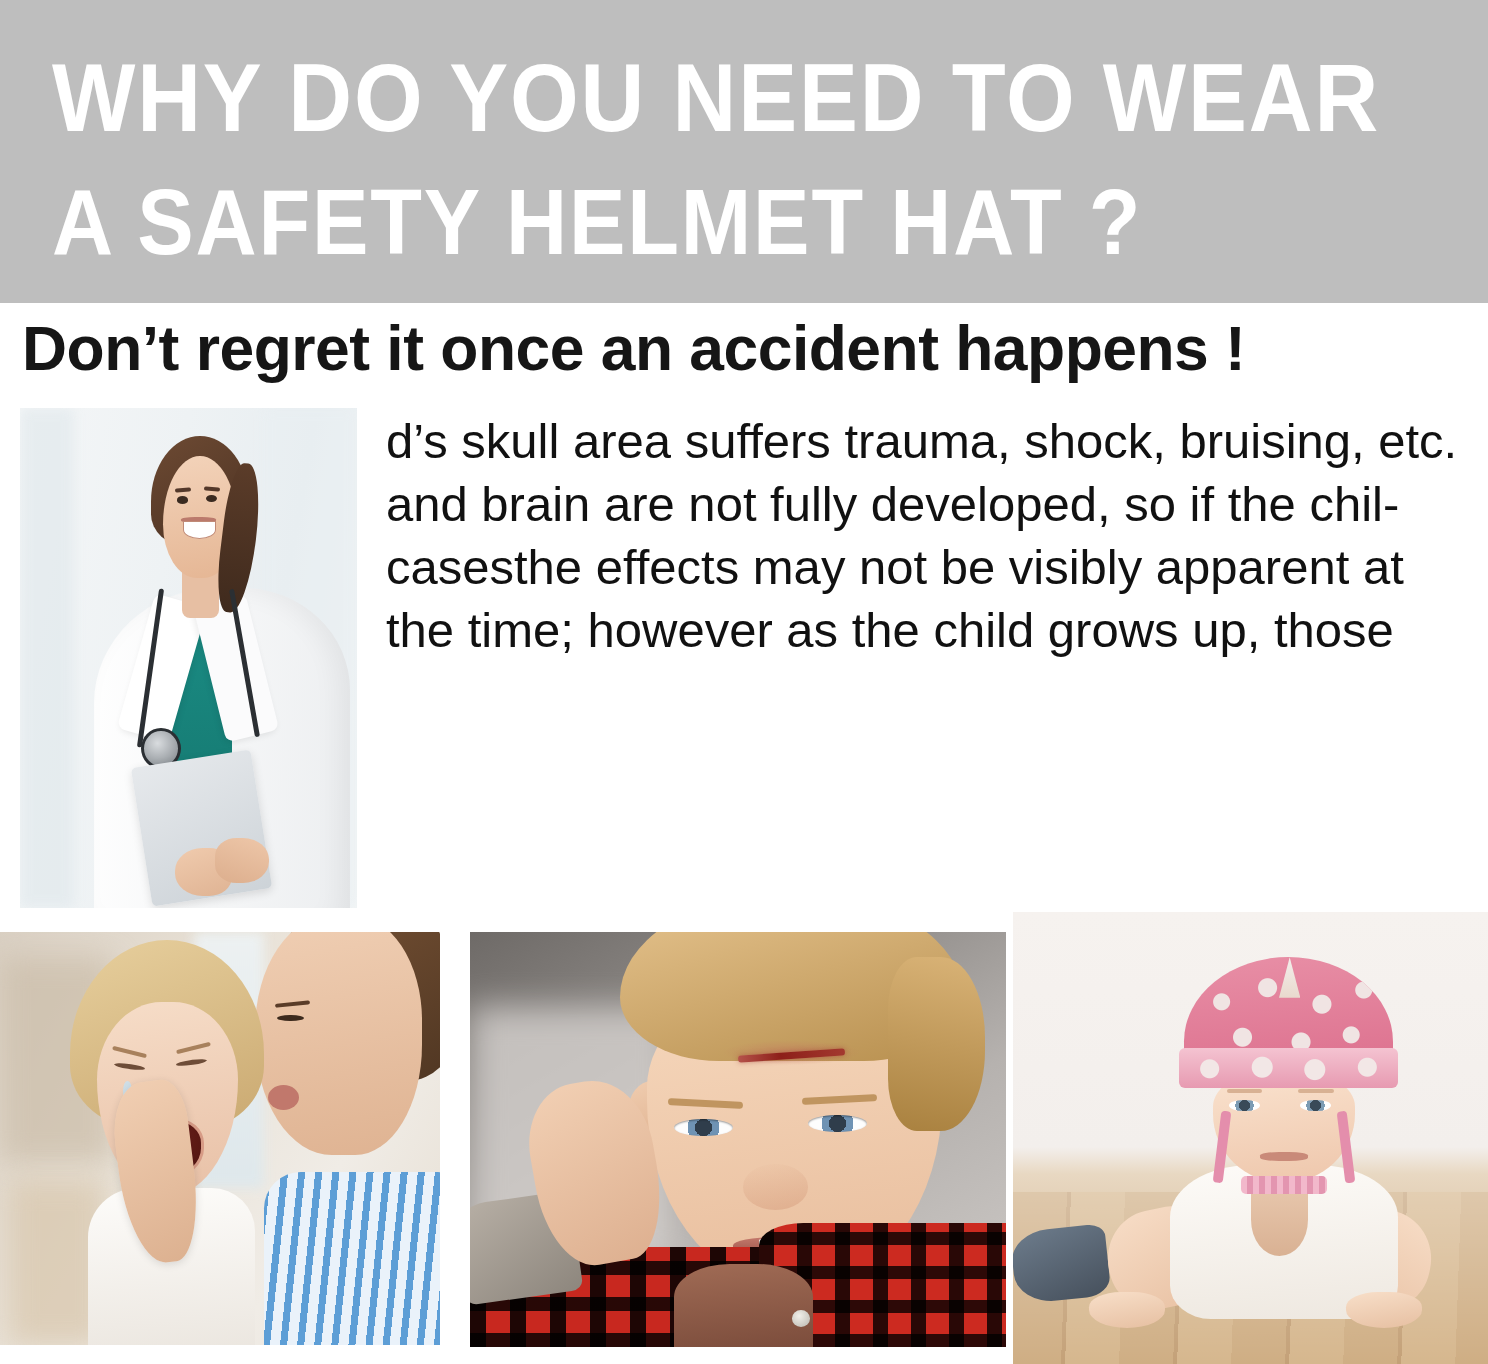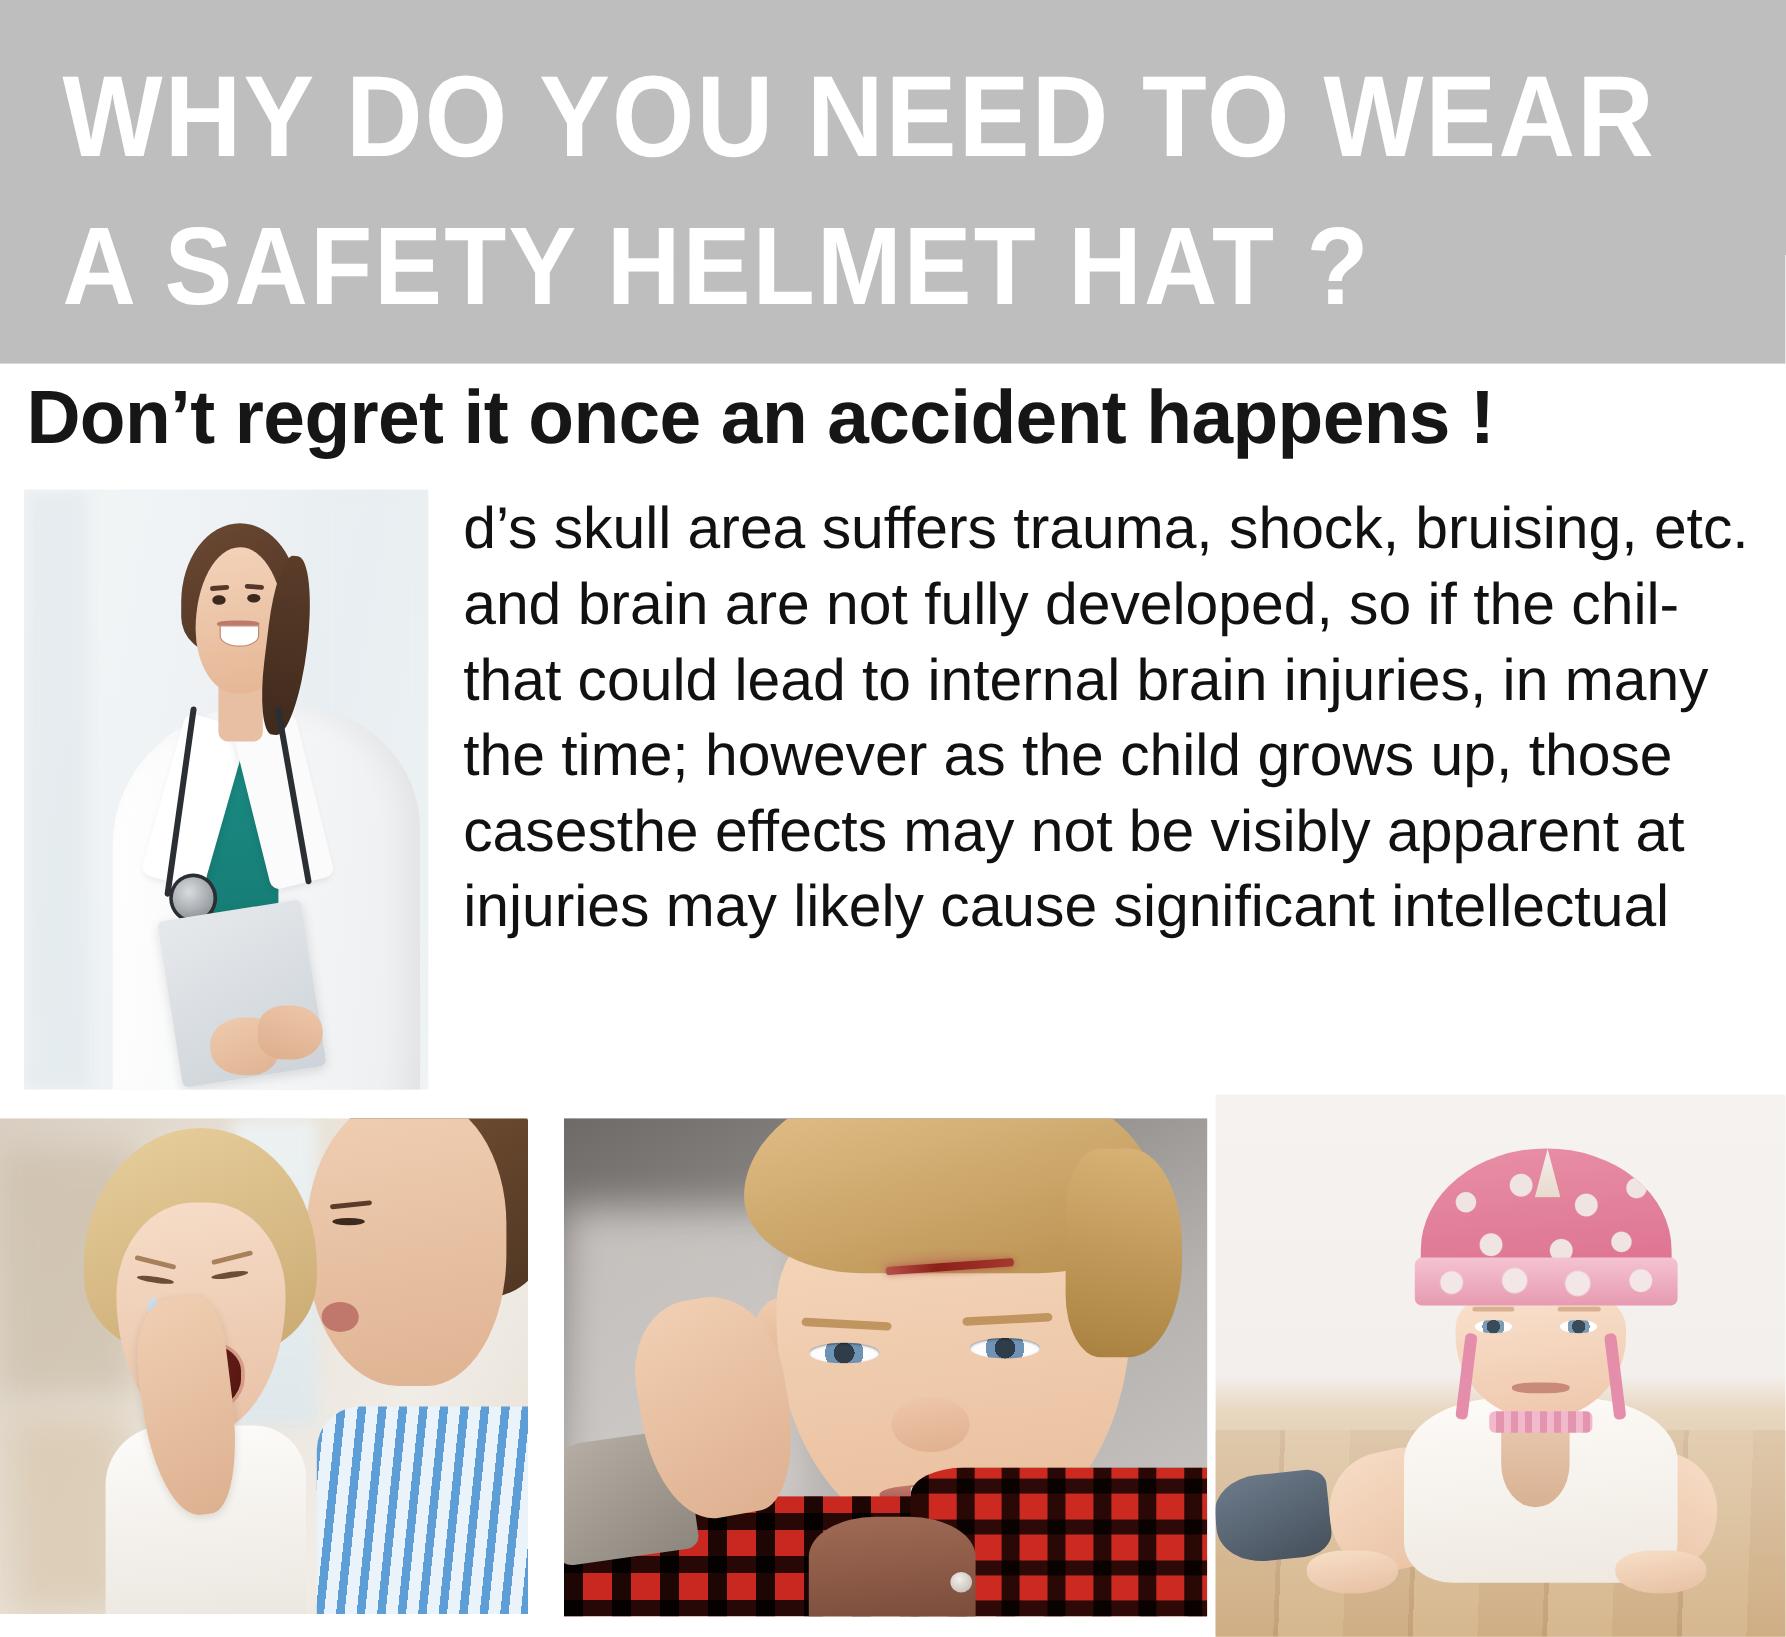--- a/index.html
+++ b/index.html
@@ -232,24 +232,22 @@
 <div id="header-band">
   <div class="title-line" id="title-line-1">WHY DO YOU NEED TO WEAR</div>
   <div class="title-line" id="title-line-2">A SAFETY HELMET HAT ?</div>
 </div>
 
 <div id="subtitle">Don’t regret it once an accident happens !</div>
 
 <div id="body-copy">
   <span class="ln">d’s skull area suffers trauma, shock, bruising, etc.</span>
   <span class="ln">and brain are not fully developed, so if the chil-</span>
-  <span class="ln">that could lead to internal brain injuries, in many</span>
+  <span class="ln">casesthe effects may not be visibly apparent at</span>
   <span class="ln">the time; however as the child grows up, those</span>
-  <span class="ln">casesthe effects may not be visibly apparent at</span>
-  <span class="ln">injuries may likely cause significant intellectual</span>
 </div>
 
 <div class="photo" id="photo-doctor" aria-label="Smiling female doctor in white lab coat with stethoscope holding a tablet">
   <div class="d-blur-strip" style="left:0;width:16%;background:#dde6ea;"></div>
   <div class="d-blur-strip" style="left:72%;width:28%;background:#e9eff2;"></div>
   <div class="d-sleeve"></div>
   <div class="d-coat"></div>
   <div class="d-scrub"></div>
   <div class="d-coat-lapelL"></div>
   <div class="d-coat-lapelR"></div>

